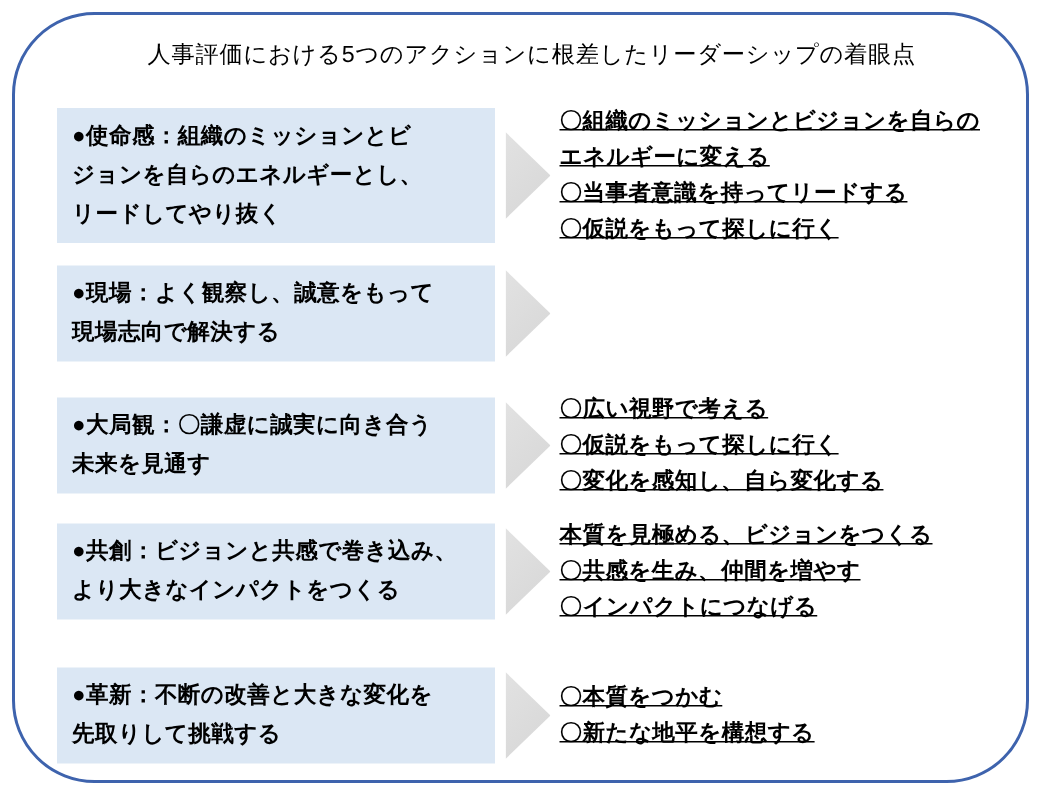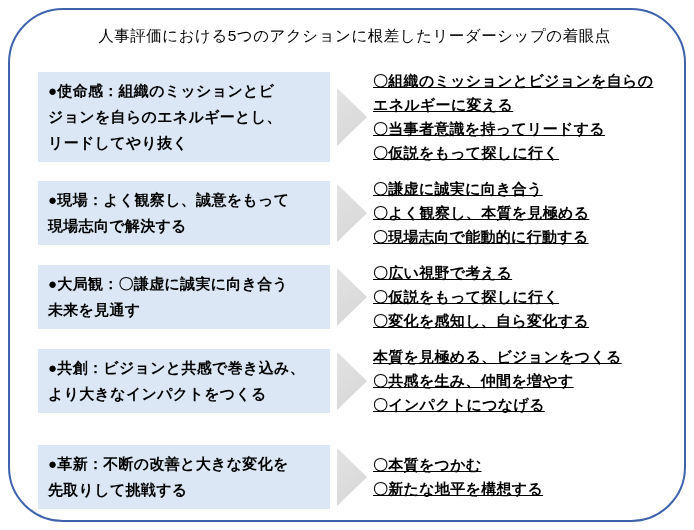--- a/index.html
+++ b/index.html
@@ -88,25 +88,20 @@
 エネルギーに変える</div>
       <div class="point">〇当事者意識を持ってリードする</div>
       <div class="point">〇仮説をもって探しに行く</div>
     </div>
   </div>
 
   <div class="row row-2">
     <div class="cat-box">●現場：よく観察し、誠意をもって
 現場志向で解決する</div>
     <div class="arrow"></div>
-    <div class="points">
-      <div class="point">〇謙虚に誠実に向き合う</div>
-      <div class="point">〇よく観察し、本質を見極める</div>
-      <div class="point">〇現場志向で能動的に行動する</div>
-    </div>
   </div>
 
   <div class="row row-3">
     <div class="cat-box">●大局観：〇謙虚に誠実に向き合う
 未来を見通す</div>
     <div class="arrow"></div>
     <div class="points">
       <div class="point">〇広い視野で考える</div>
       <div class="point">〇仮説をもって探しに行く</div>
       <div class="point">〇変化を感知し、自ら変化する</div>

